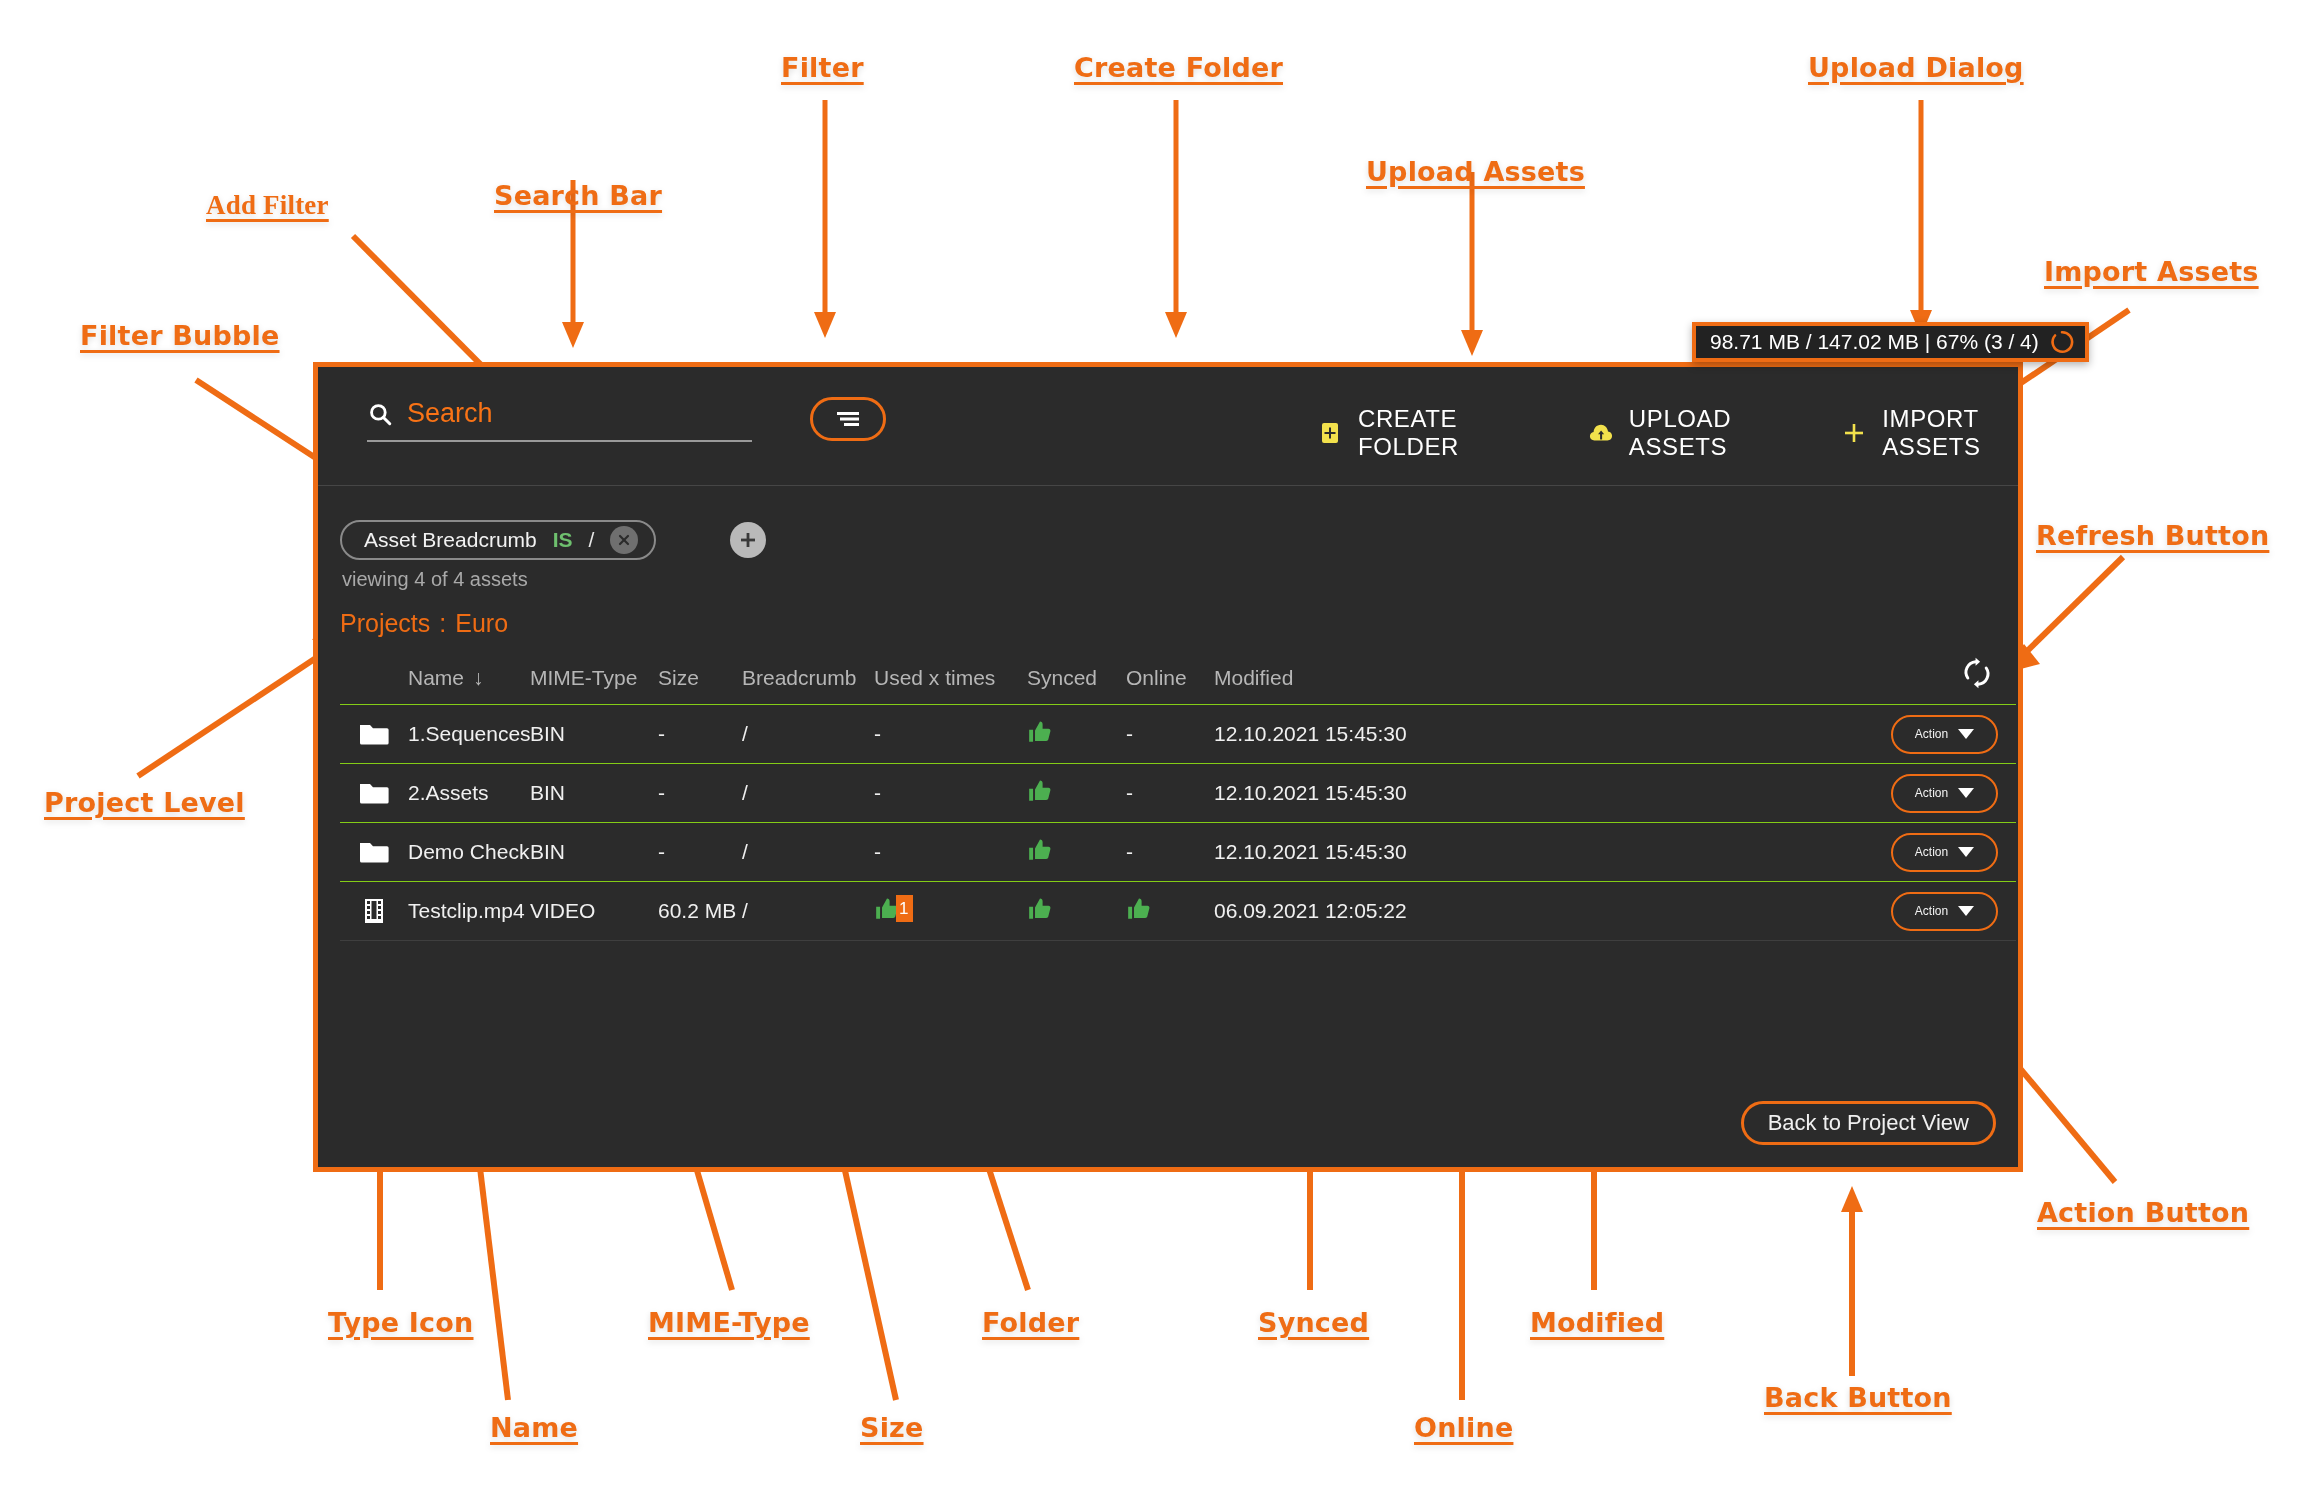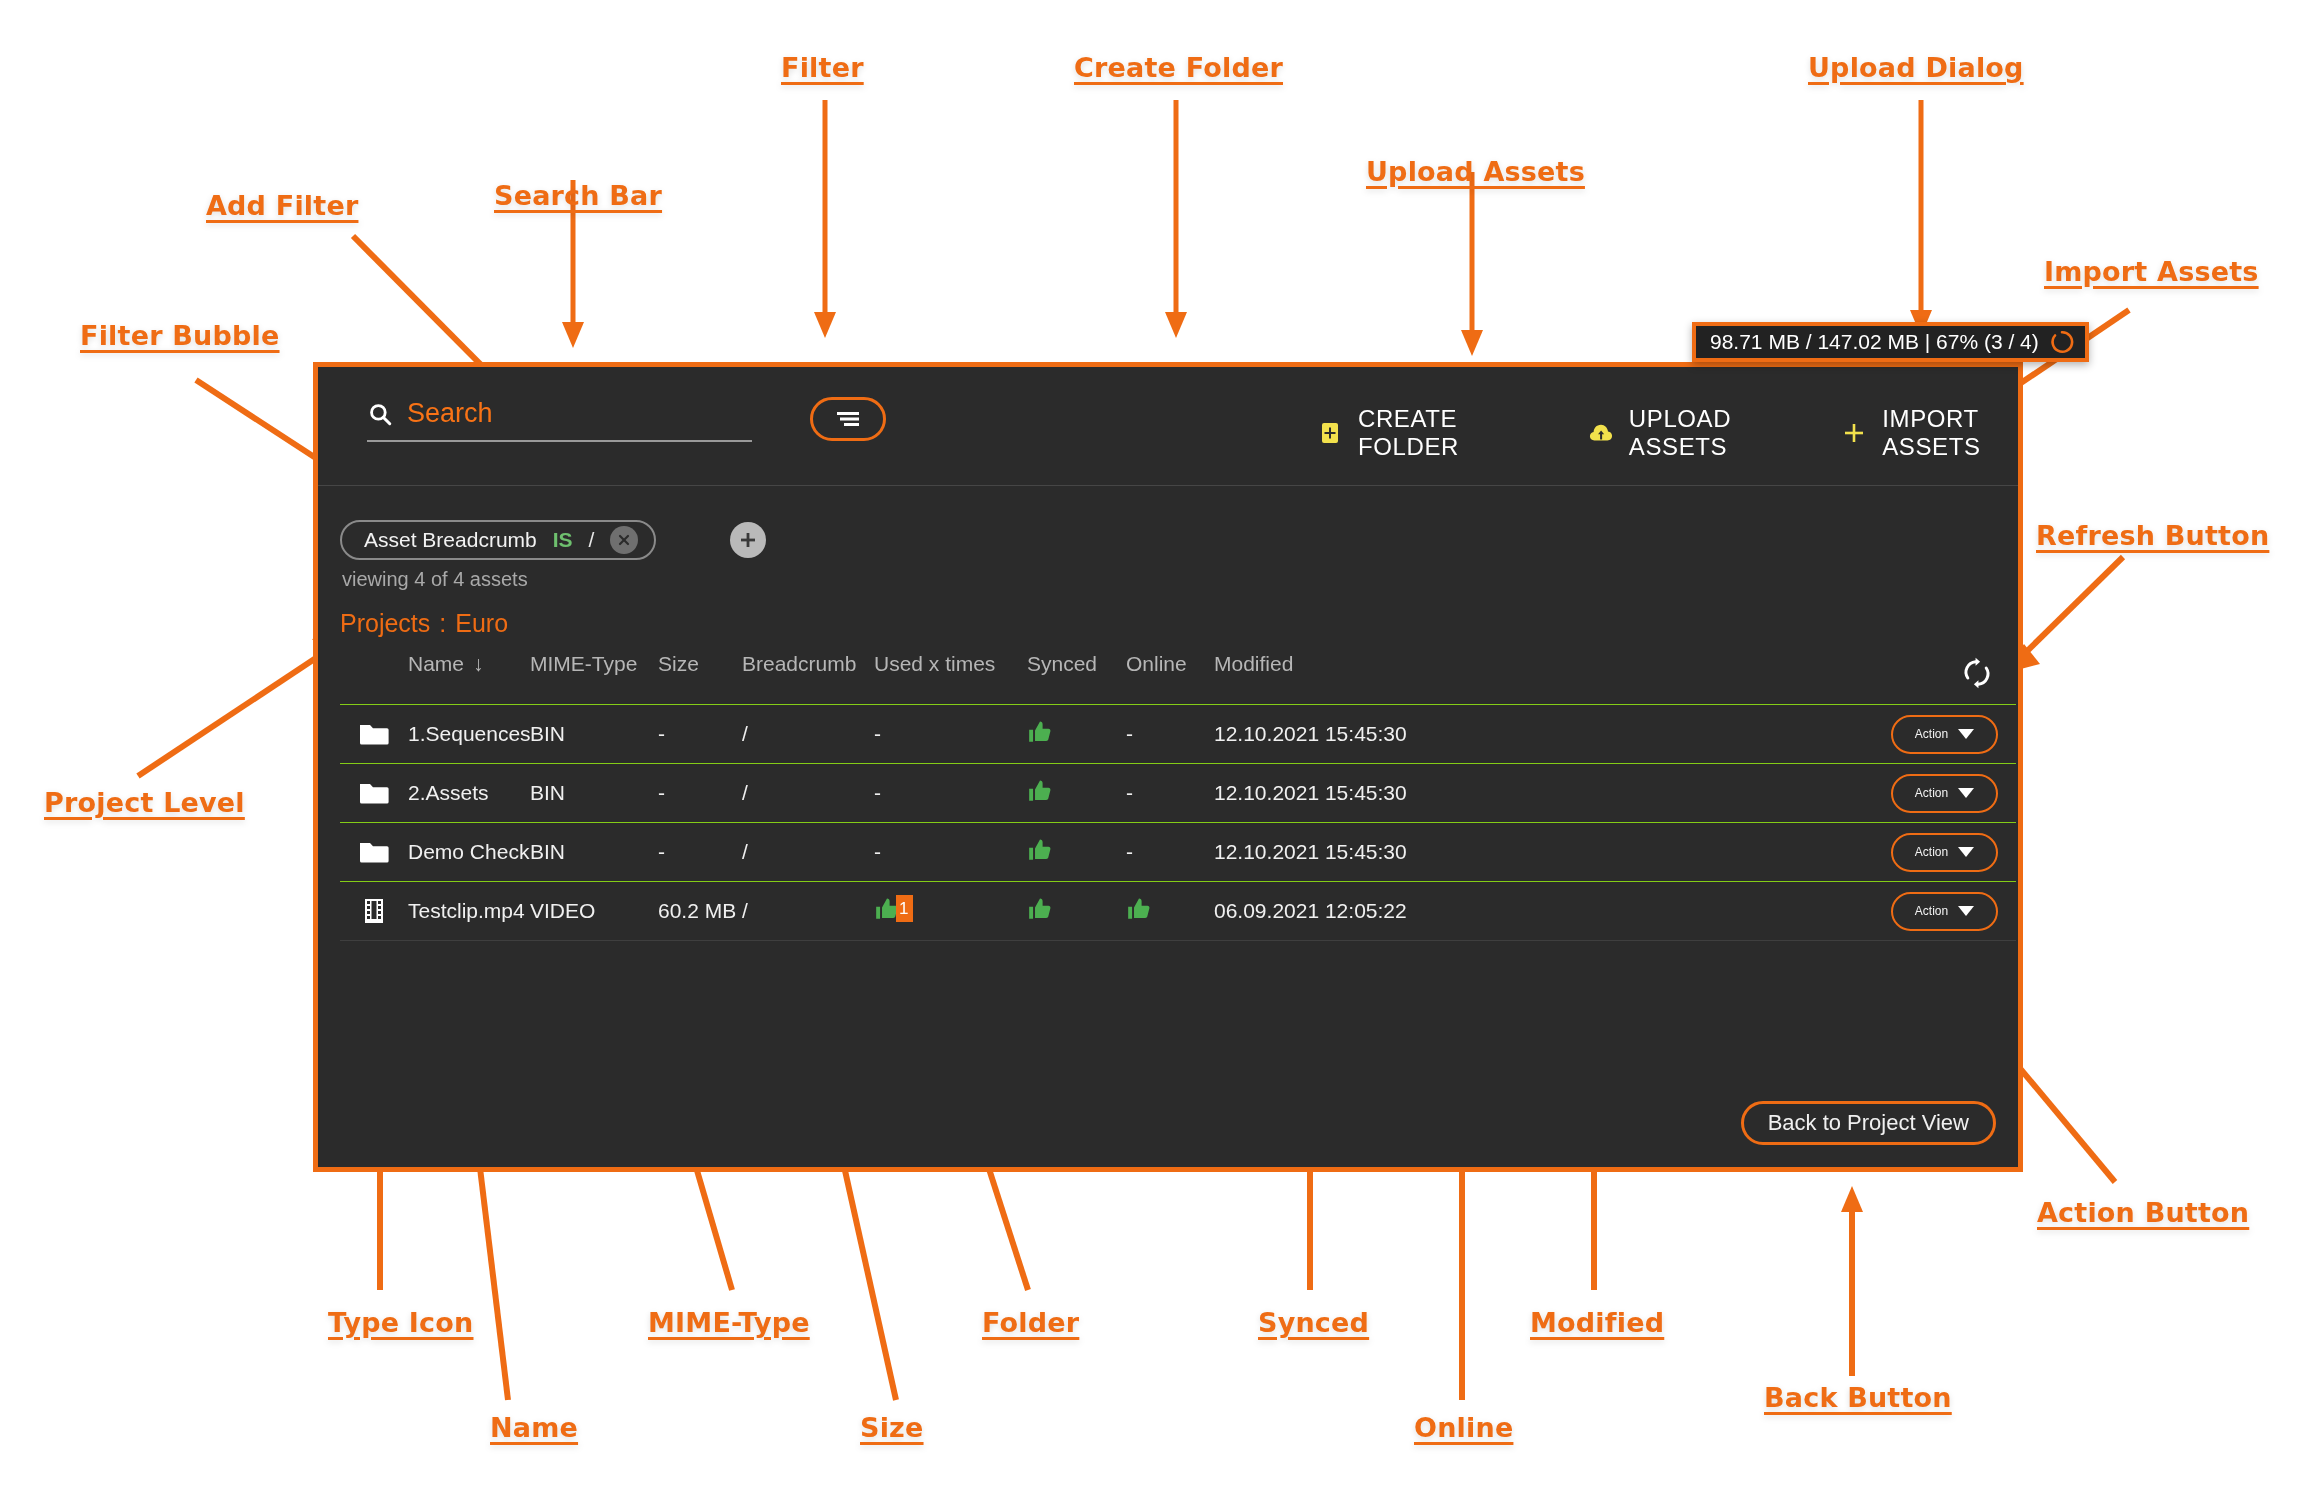--- a/index.html
+++ b/index.html
@@ -127,21 +127,21 @@
     font-size: 25px; color: #ef6c14;
     display: flex; align-items: flex-end; gap: 9px;
   }
   .crumb .sep { color: #ef6c14; }
 
   
   .table {
     position: absolute; left: 22px; right: 2px; top: 285px;
   }
   .thead {
-    display: flex; align-items: flex-start;
+    display: flex; align-items: center;
     height: 52px;
     color: #b6b6b6; font-size: 21px;
     position: relative;
   }
   .row {
     display: flex; align-items: center;
     height: 58px;
     border-top: 1px solid #84cc16;
     color: #f0f0f0; font-size: 21px;
     position: relative;
@@ -280,21 +280,21 @@
       <polygon points="961,1071 950,1099 972,1095"></polygon>
       <polygon points="1310,1071 1299,1097 1321,1097"></polygon>
       <polygon points="1462,1071 1451,1097 1473,1097"></polygon>
       <polygon points="1594,1071 1583,1097 1605,1097"></polygon>
     </g>
   </svg>
 
   <div class="anno" style="left:781px; top:52px;">Filter</div>
   <div class="anno" style="left:1074px; top:52px;">Create Folder</div>
   <div class="anno" style="left:1808px; top:52px;">Upload Dialog</div>
-  <div class="anno" style="left:206px; top:190px;">Add Filter</div>
+  <div class="anno" style="left:206px; top:190px;font-family:Liberation Serif, serif;">Add Filter</div>
   <div class="anno" style="left:494px; top:180px;">Search Bar</div>
   <div class="anno" style="left:1366px; top:156px;">Upload Assets</div>
   <div class="anno" style="left:2044px; top:256px;">Import Assets</div>
   <div class="anno" style="left:80px; top:320px;">Filter Bubble</div>
   <div class="anno" style="left:2036px; top:520px;">Refresh Button</div>
   <div class="anno" style="left:44px; top:787px;">Project Level</div>
   <div class="anno" style="left:2004px; top:1197px;margin-left:33px;">Action Button</div>
   <div class="anno" style="left:328px; top:1307px;">Type Icon</div>
   <div class="anno" style="left:648px; top:1307px;">MIME-Type</div>
   <div class="anno" style="left:982px; top:1307px;">Folder</div>

